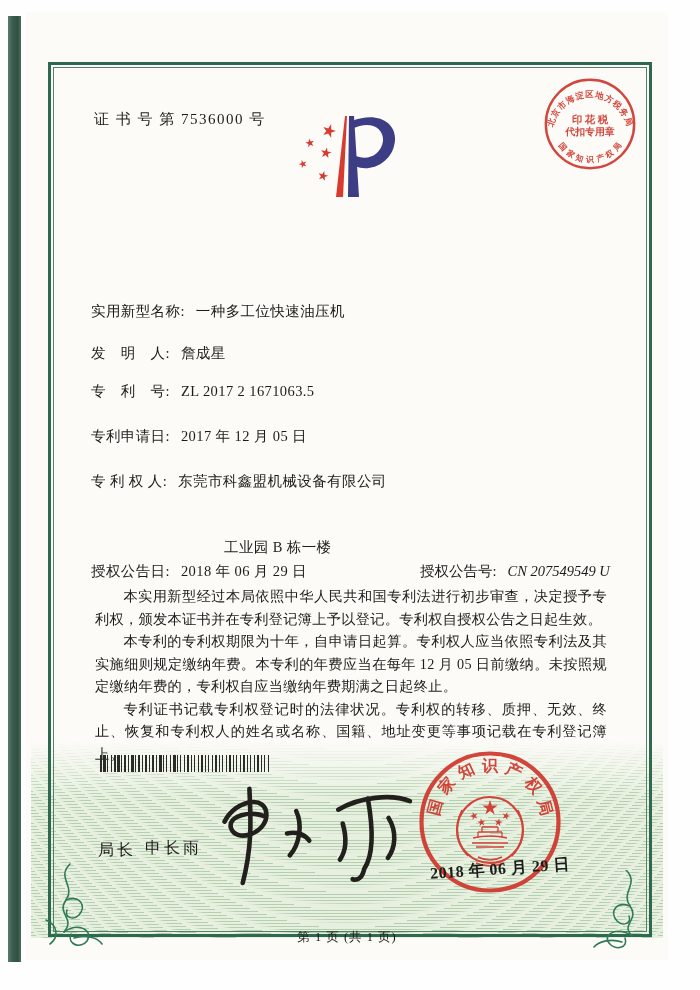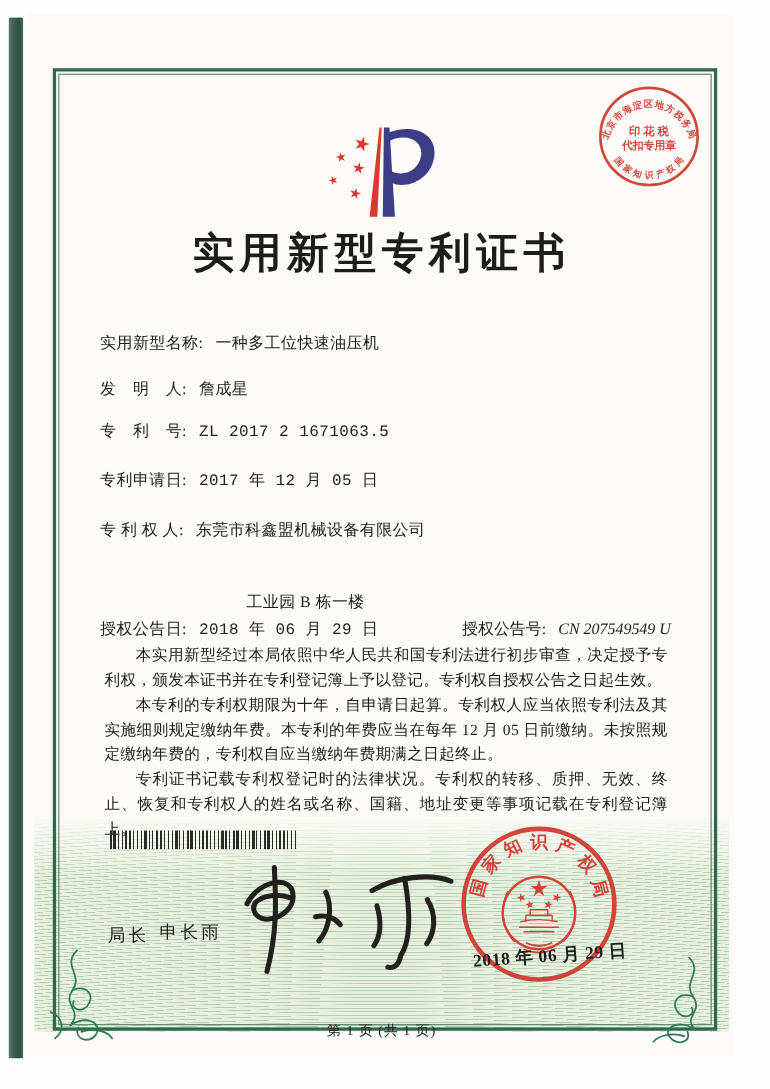--- a/index.html
+++ b/index.html
@@ -19,21 +19,21 @@
          mask-image:linear-gradient(to bottom,transparent,#000 55px);}
   
   .frame{position:absolute;left:22px;top:50px;width:598px;height:869px;border:3px solid #2e6850;}
   .frame::after{content:"";position:absolute;inset:2px;border:1px solid #548268;}
   .certno{position:absolute;left:68px;top:98px;font-size:15px;letter-spacing:1.5px;}
   .logo{position:absolute;left:270px;top:100px;}
   .title{position:absolute;left:22px;top:193px;width:598px;text-align:center;
          font-size:38px;font-weight:bold;letter-spacing:5px;}
   .taxseal{position:absolute;left:517px;top:65px;opacity:.92;}
   .frow{position:absolute;left:65px;font-size:14.5px;letter-spacing:.4px;white-space:nowrap;}
-  .frow .val{margin-left:11px;font-family:Liberation Mono, monospace;}
+  .frow .val{margin-left:11px;}
   .addr2{position:absolute;left:160px;top:526px;font-size:14.5px;letter-spacing:.4px;margin-left:38px;}
   .grantno{position:absolute;left:394px;top:550px;font-size:14.5px;white-space:nowrap;}
   .grantno .val{margin-left:11px;font-style:italic;}
   .bodytext{position:absolute;left:69px;top:573px;width:512px;font-size:14.2px;
             line-height:22.5px;letter-spacing:.3px;font-family:Liberation Serif, serif;}
   .bodytext p{margin:0;text-indent:2em;text-align:justify;}
   .barcode{position:absolute;left:74px;top:743px;width:170px;height:17px;
            background-image:repeating-linear-gradient(90deg,
              #2a2a26 0 1.5px,transparent 1.5px 3px,
              #2a2a26 3px 5.5px,transparent 5.5px 7px,
@@ -72,37 +72,37 @@
     </svg>
     <svg class="orn right" width="64" height="80" viewBox="0 0 64 80">
       <g fill="none" stroke="#2f7a54" stroke-width="1.6" stroke-linecap="round">
         <path d="M30,0 C16,14 36,22 26,36 C16,50 36,54 24,66"></path>
         <path d="M26,36 C40,31 47,42 39,51 C33,57 24,53 27,46"></path>
         <path d="M24,66 C38,56 54,64 47,73 C41,81 27,78 31,68"></path>
         <path d="M34,72 C46,68 58,72 62,77"></path>
       </g>
     </svg>
 
+    <div class="certno">证 书 号 第 7536000 号</div>
 
     <svg class="logo" width="110" height="90" viewBox="0 0 110 90">
       <g fill="#d9392e">
         <path transform="translate(33,19) scale(7) rotate(18)" d="M0,-1 L0.225,-0.31 0.95,-0.31 0.363,0.118 0.588,0.81 0,0.382 -0.588,0.81 -0.363,0.118 -0.95,-0.31 -0.225,-0.31 Z"></path>
         <path transform="translate(14,31) scale(4.6) rotate(-12)" d="M0,-1 L0.225,-0.31 0.95,-0.31 0.363,0.118 0.588,0.81 0,0.382 -0.588,0.81 -0.363,0.118 -0.95,-0.31 -0.225,-0.31 Z"></path>
         <path transform="translate(30,41) scale(5.6) rotate(10)" d="M0,-1 L0.225,-0.31 0.95,-0.31 0.363,0.118 0.588,0.81 0,0.382 -0.588,0.81 -0.363,0.118 -0.95,-0.31 -0.225,-0.31 Z"></path>
         <path transform="translate(7,52) scale(4.2) rotate(-20)" d="M0,-1 L0.225,-0.31 0.95,-0.31 0.363,0.118 0.588,0.81 0,0.382 -0.588,0.81 -0.363,0.118 -0.95,-0.31 -0.225,-0.31 Z"></path>
         <path transform="translate(27,64) scale(5.2) rotate(14)" d="M0,-1 L0.225,-0.31 0.95,-0.31 0.363,0.118 0.588,0.81 0,0.382 -0.588,0.81 -0.363,0.118 -0.95,-0.31 -0.225,-0.31 Z"></path>
         <polygon points="49,4 51,4 47,85 40,85"></polygon>
       </g>
       <g fill="#3d3d85">
         <polygon points="53,4 58,4 63,85 52,85"></polygon>
         <path d="M56,9 C84,-2 104,13 98,34 C94,51 74,61 59,54 L58,43 C71,50 85,43 87,29 C88,15 73,8 56,17 Z"></path>
       </g>
     </svg>
 
-    <div class="title">实用新型专利证书</div>
 
     <svg class="taxseal" width="94" height="94" viewBox="0 0 100 100">
       <circle cx="50" cy="50" r="47" fill="none" stroke="#cf382e" stroke-width="2.6"></circle>
       <path id="taxArcTop" d="M9.5,62 A40.5,40.5 0 1 1 90.5,62" fill="none"></path>
       <text font-size="9" fill="#cf382e" font-weight="bold" letter-spacing="1">
         <textPath href="#taxArcTop" startOffset="50%" text-anchor="middle">北京市海淀区地方税务局</textPath>
       </text>
       <text x="50" y="49" text-anchor="middle" font-size="11" font-weight="bold" fill="#cf382e">印 花 税</text>
       <text x="50" y="62" text-anchor="middle" font-size="10.5" font-weight="bold" fill="#cf382e">代扣专用章</text>
       <g font-size="8.4" font-weight="bold" fill="#cf382e" text-anchor="middle">

